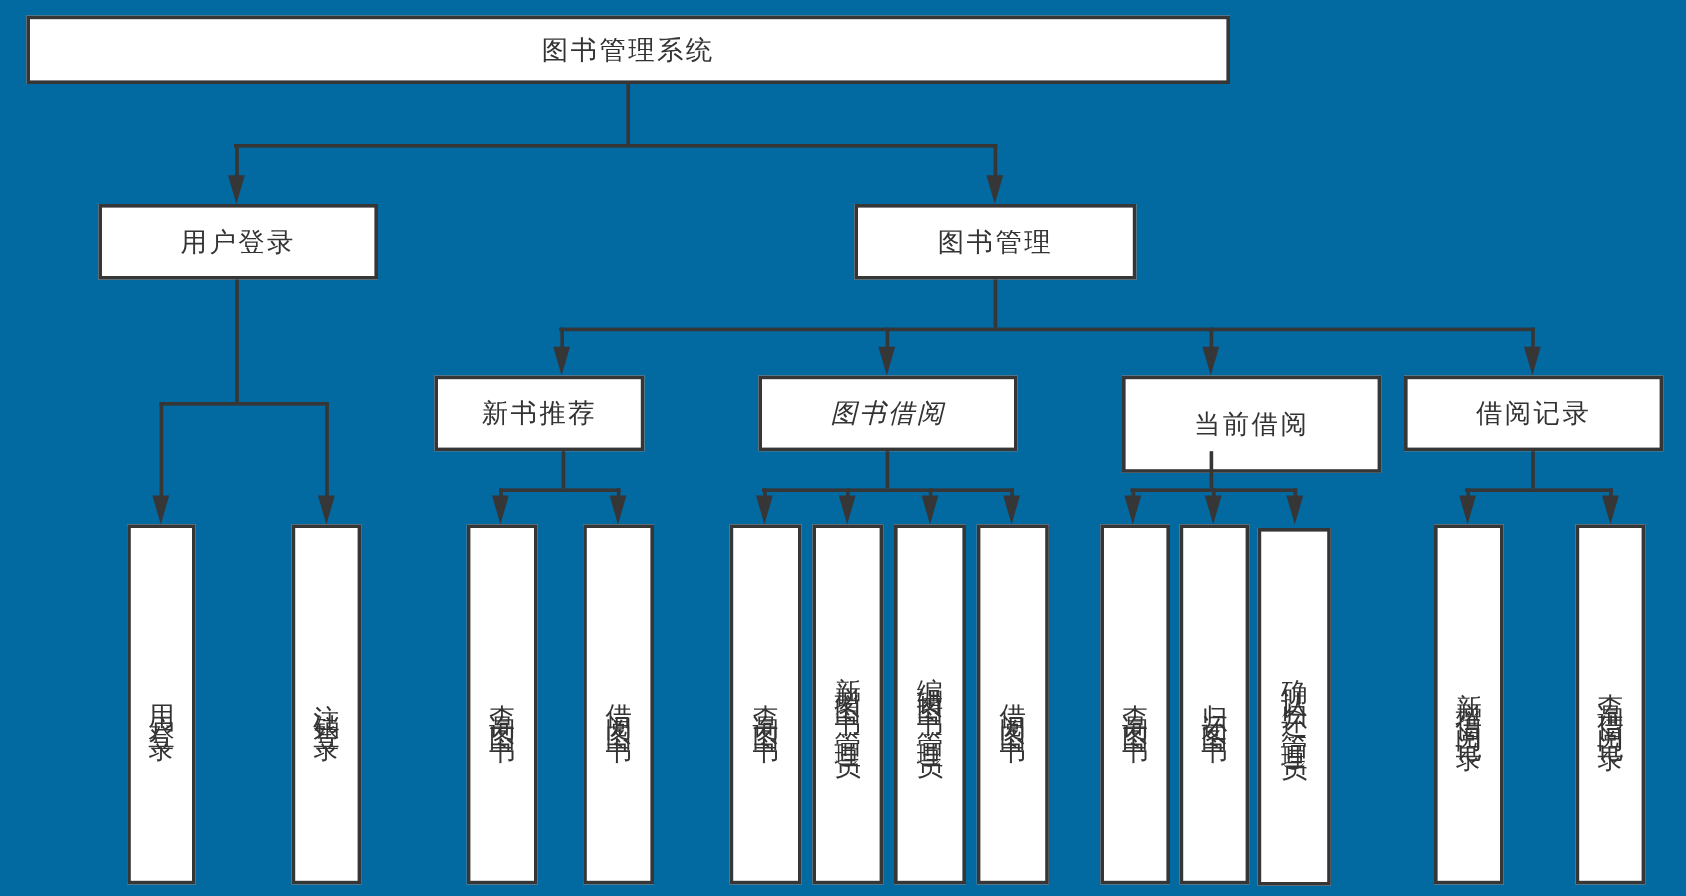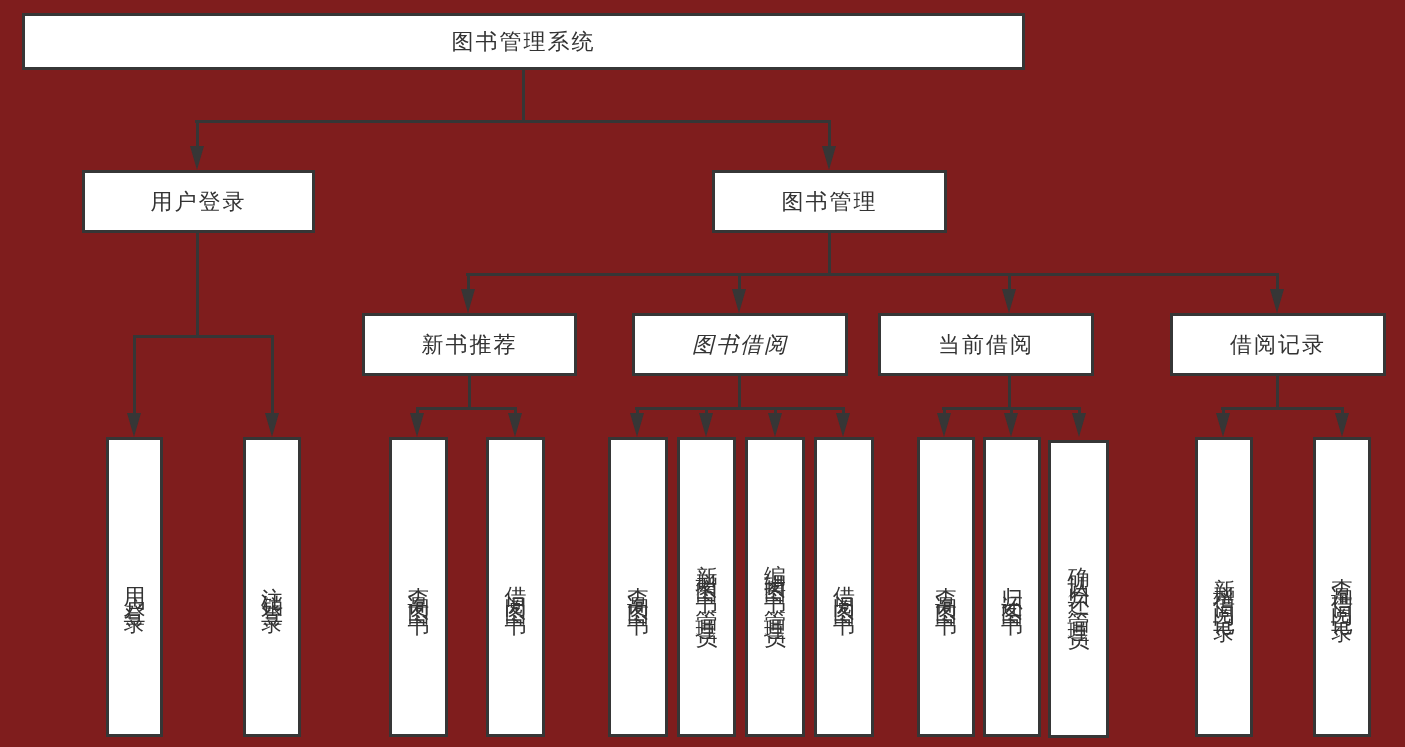--- a/index.html
+++ b/index.html
@@ -5,21 +5,21 @@
   html, body {
     margin: 0;
     padding: 0;
     background: #ffffff;
     font-family: "Liberation Sans", sans-serif;
   }
   #canvas {
     position: relative;
     width: 1405px;
     height: 747px;
-    background: #7f1d1d;
+    background: #0369a1;
     overflow: hidden;
   }
   .box {
     position: absolute;
     background: #ffffff;
     border: 3px solid #363636;
     box-sizing: border-box;
     display: flex;
     align-items: center;
     justify-content: center;
@@ -108,27 +108,27 @@
   <div class="arrow" style="left:127px; top:335px; height:102px;"></div>
   <div class="arrow" style="left:265px; top:335px; height:102px;"></div>
 
   <div class="vline" style="left:828px; top:233px; height:40px;"></div>
   <div class="hline" style="left:466px; top:273px; width:813px;"></div>
   <div class="arrow" style="left:461px; top:273px; height:40px;"></div>
   <div class="arrow" style="left:732px; top:273px; height:40px;"></div>
   <div class="arrow" style="left:1002px; top:273px; height:40px;"></div>
   <div class="arrow" style="left:1270px; top:273px; height:40px;"></div>
 
-  <div class="box hbox" style="left:362px; top:313px; width:215px; height:63px;">
+  <div class="box hbox" style="left:362px; top:313px; width:175px; height:63px;">
     <span>新书推荐</span>
   </div>
   <div class="box hbox" style="left:632px; top:313px; width:216px; height:63px;font-style:italic;">
     <span>图书借阅</span>
   </div>
-  <div class="box hbox" style="left:878px; top:313px; width:216px; height:63px;">
+  <div class="box hbox" style="left:935px; top:313px; width:216px; height:81px;">
     <span>当前借阅</span>
   </div>
   <div class="box hbox" style="left:1170px; top:313px; width:216px; height:63px;">
     <span>借阅记录</span>
   </div>
 
   <div class="vline" style="left:468px; top:376px; height:31px;"></div>
   <div class="hline" style="left:416px; top:407px; width:101px;"></div>
   <div class="arrow" style="left:410px; top:407px; height:30px;"></div>
   <div class="arrow" style="left:508px; top:407px; height:30px;"></div>

